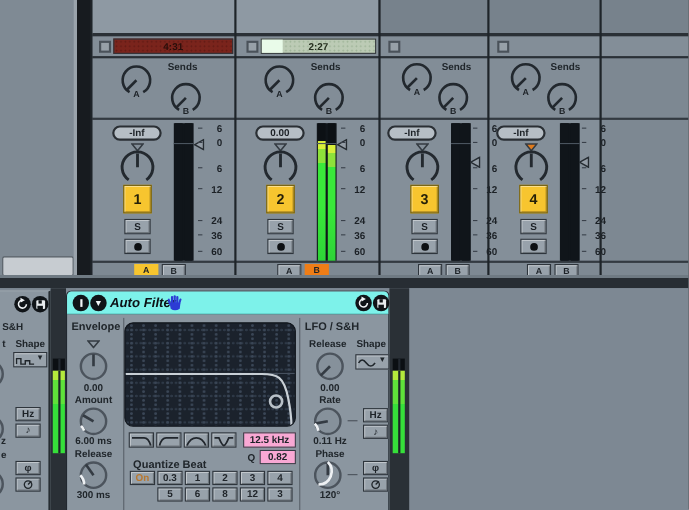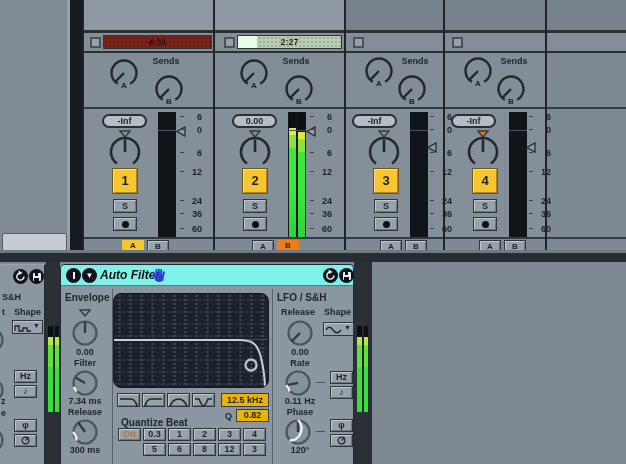--- a/index.html
+++ b/index.html
@@ -121,21 +121,21 @@
   .ctr{text-align:center;}
   .knob-dev{position:absolute;width:34px;height:34px;}
   .tri-marker{position:absolute;width:12px;height:8px;}
 
   .display{position:absolute;left:52px;top:28px;width:156px;height:95px;background:#1b222c;
     border:1px solid #11161c;border-radius:8px;overflow:hidden;
     background-image:radial-gradient(circle,#3a4656 1px,transparent 1.4px),radial-gradient(circle,#2e3947 1px,transparent 1.4px);
     background-size:11px 4px,4px 12px;}
   .display .midline{position:absolute;left:0;right:0;top:45px;height:1px;background:#46505e;}
   .fbtn{position:absolute;width:23px;height:14px;}
-  .field{position:absolute;background:#eab308;border:1px solid #363d45;font-size:9px;font-weight:bold;text-align:center;color:#1d2227;}
+  .field{position:absolute;background:#f9a8d4;border:1px solid #363d45;font-size:9px;font-weight:bold;text-align:center;color:#1d2227;}
   .beat-row{position:absolute;left:82px;height:13px;white-space:nowrap;font-size:0;}
   .beat-btn{display:inline-block;width:23px;height:13px;margin-right:2px;font-size:9px;font-weight:bold;
     text-align:center;line-height:11px;color:#21262b;background:#98a2ab;border:1px solid #2e353c;
     box-shadow:inset 1px 1px 0 rgba(255,255,255,.4), inset -1px -1px 0 rgba(0,0,0,.28);}
   .on-btn{position:absolute;left:57px;width:23px;height:13px;font-size:9px;font-weight:bold;text-align:center;line-height:11px;color:#b87830;}
   .sm-btn{position:absolute;width:23px;height:13px;font-size:9px;font-weight:bold;text-align:center;line-height:11px;}
   .dash{position:absolute;width:9px;height:1px;background:#4a525a;}
   .drop{position:absolute;width:31px;height:14px;background:#98a2ab;border:1px solid #2e353c;
     box-shadow:inset 1px 1px 0 rgba(255,255,255,.4);}
   .drop .arr{position:absolute;right:2px;top:1px;font-size:7px;color:#20262b;}
@@ -460,29 +460,29 @@
     <svg class="tri-marker" style="left:18px;top:44px;" viewBox="0 0 12 8">
         <path d="M1 1 L11 1 L6 7 Z" fill="#8b96a0" stroke="#343b42" stroke-width="1.4"></path>
       </svg>
     <div class="knob-dev" style="left:7px;top:51px;">
       <svg width="34" height="34" viewBox="0 0 34 34">
           <circle cx="17" cy="17" r="11.5" fill="#86919b" stroke="#4c545d" stroke-width="2.2"></circle>
           <path d="M17 17 L17 6" stroke="#343b43" stroke-width="2.4"></path>
         </svg>
     </div>
     <div class="lbl ctr" style="left:4px;top:82px;width:40px;">0.00</div>
-    <div class="lbl ctr" style="left:4px;top:93px;width:40px;">Filter</div>
+    <div class="lbl ctr" style="left:4px;top:93px;width:40px;">Amount</div>
     <div class="knob-dev" style="left:7px;top:101px;">
       <svg width="34" height="34" viewBox="0 0 34 34">
           <circle cx="17" cy="17" r="11.5" fill="#86919b" stroke="#4c545d" stroke-width="2.2"></circle>
           <path d="M17 17 L7.5 11.5" stroke="#343b43" stroke-width="2.4"></path>
           <path d="M8.5 25.5 A12 12 0 0 0 5.7 21.1" fill="none" stroke="#eef1f4" stroke-width="2.4"></path>
         </svg>
     </div>
-    <div class="lbl ctr" style="left:4px;top:131px;width:40px;">7.34 ms</div>
+    <div class="lbl ctr" style="left:4px;top:131px;width:40px;">6.00 ms</div>
     <div class="lbl ctr" style="left:4px;top:142px;width:40px;">Release</div>
     <div class="knob-dev" style="left:7px;top:150px;">
       <svg width="34" height="34" viewBox="0 0 34 34">
           <circle cx="17" cy="17" r="11.5" fill="#86919b" stroke="#4c545d" stroke-width="2.2"></circle>
           <path d="M17 17 L10.1 7.2" stroke="#343b43" stroke-width="2.4"></path>
           <path d="M8.5 25.5 A12 12 0 0 0 5 17" fill="none" stroke="#eef1f4" stroke-width="2.4"></path>
         </svg>
     </div>
     <div class="lbl ctr" style="left:4px;top:180px;width:40px;">300 ms</div>
 

